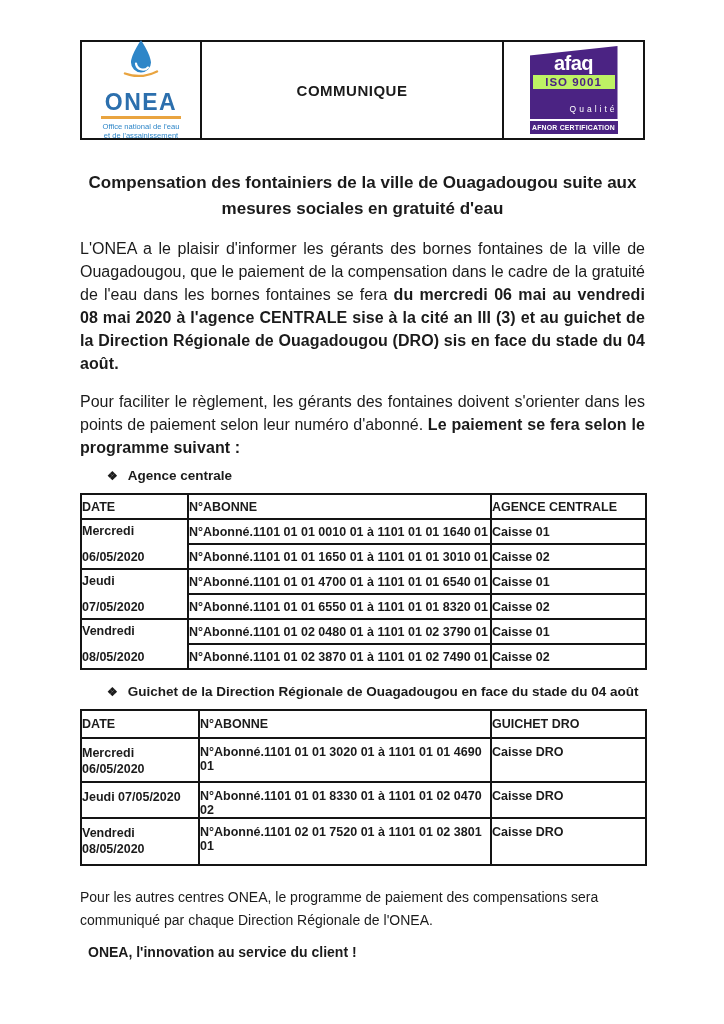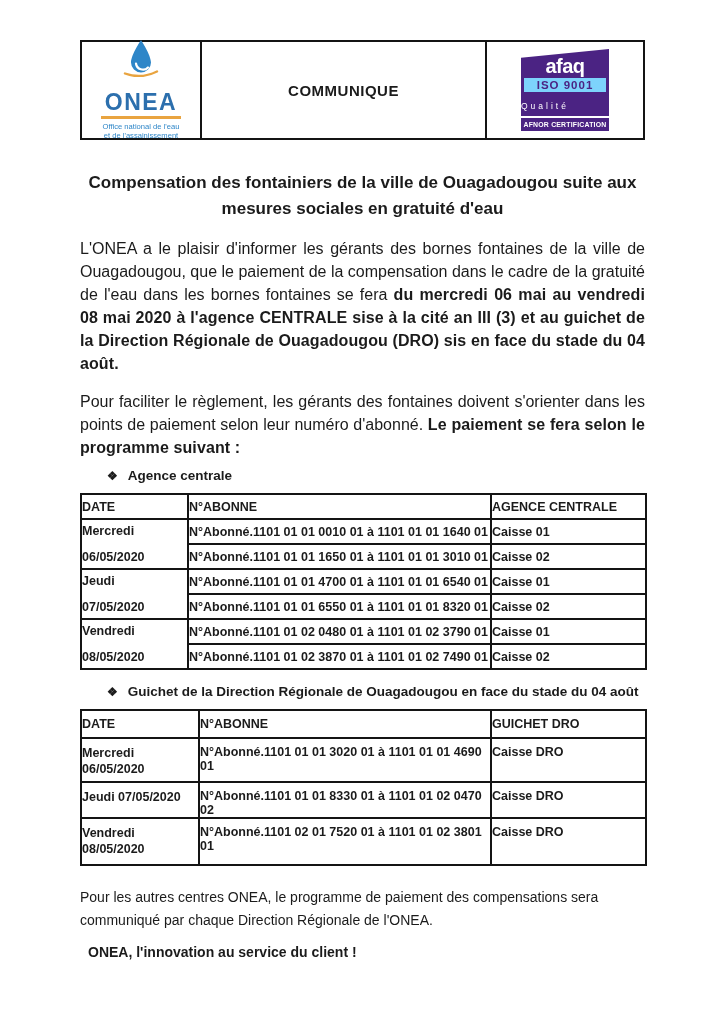--- a/index.html
+++ b/index.html
@@ -5,35 +5,35 @@
   * { margin:0; padding:0; box-sizing:border-box; }
   html,body { width:724px; height:1024px; background:#ffffff; overflow:hidden; }
   body { font-family:"Liberation Sans", sans-serif; color:#1b1b1b; }
   .page { padding:40px 79px 0 80px; }
 
   
   .hdr { display:flex; height:100px; border:2px solid #141414; }
   .hdr-cell { display:flex; align-items:center; justify-content:center; }
   .hdr-logo { width:120px; border-right:2px solid #141414; }
   .hdr-mid { flex:1;border-radius:30px; }
-  .hdr-cert { width:158px; border-left:2px solid #141414; }
+  .hdr-cert { width:141px; border-left:2px solid #141414; }
   .communique { font-size:15px; font-weight:bold; letter-spacing:0.5px; }
 
   
   .onea { text-align:center; line-height:1; }
   .onea-word { font-size:23px; font-weight:bold; color:#2c6fad; letter-spacing:1.5px; margin-top:11px; }
   .onea-rule { width:80px; height:2.5px; background:#e9a440; margin:2px auto 3px; }
   .onea-sub { font-size:7.6px; color:#2e86c8; line-height:1.25; }
 
   
   .afaq { width:88px; }
   .afaq-main { background:#4b2383; clip-path:polygon(0 13%, 100% 0, 100% 100%, 0 100%); padding:7px 0 4px; }
   .afaq-word { color:#fff; font-size:20px; font-weight:bold; text-align:center; letter-spacing:-0.5px; line-height:1; margin-bottom:2px; }
-  .afaq-iso { background:#7dd3fc; color:#4b2383; font-size:11.5px; font-weight:bold; text-align:center; margin:0 3px; padding:1px 0; letter-spacing:1px; }
-  .afaq-q { color:#fff; font-size:8.5px; text-align:left; letter-spacing:3px; padding:9px 0 1px; }
+  .afaq-iso { background:#bef264; color:#4b2383; font-size:11.5px; font-weight:bold; text-align:center; margin:0 3px; padding:1px 0; letter-spacing:1px; }
+  .afaq-q { color:#fff; font-size:8.5px; text-align:right; letter-spacing:3px; padding:15px 0 1px; }
   .afaq-afnor { margin-top:2px; background:#4b2383; color:#fff; font-size:6.9px; font-weight:bold; text-align:center; padding:3px 0; letter-spacing:0.2px; }
 
   
   .doc-title { margin-top:30px; text-align:center; font-size:17px; font-weight:bold; line-height:26px; }
 
   
   .para { margin-top:15px; font-size:16px; line-height:23px; text-align:justify; }
   .para b { letter-spacing:0.1px; }
   .bullet { margin-top:9px; padding-left:27px; font-size:13.5px; font-weight:bold; }
   .bullet .glyph { margin-right:10px; font-size:12px; }

